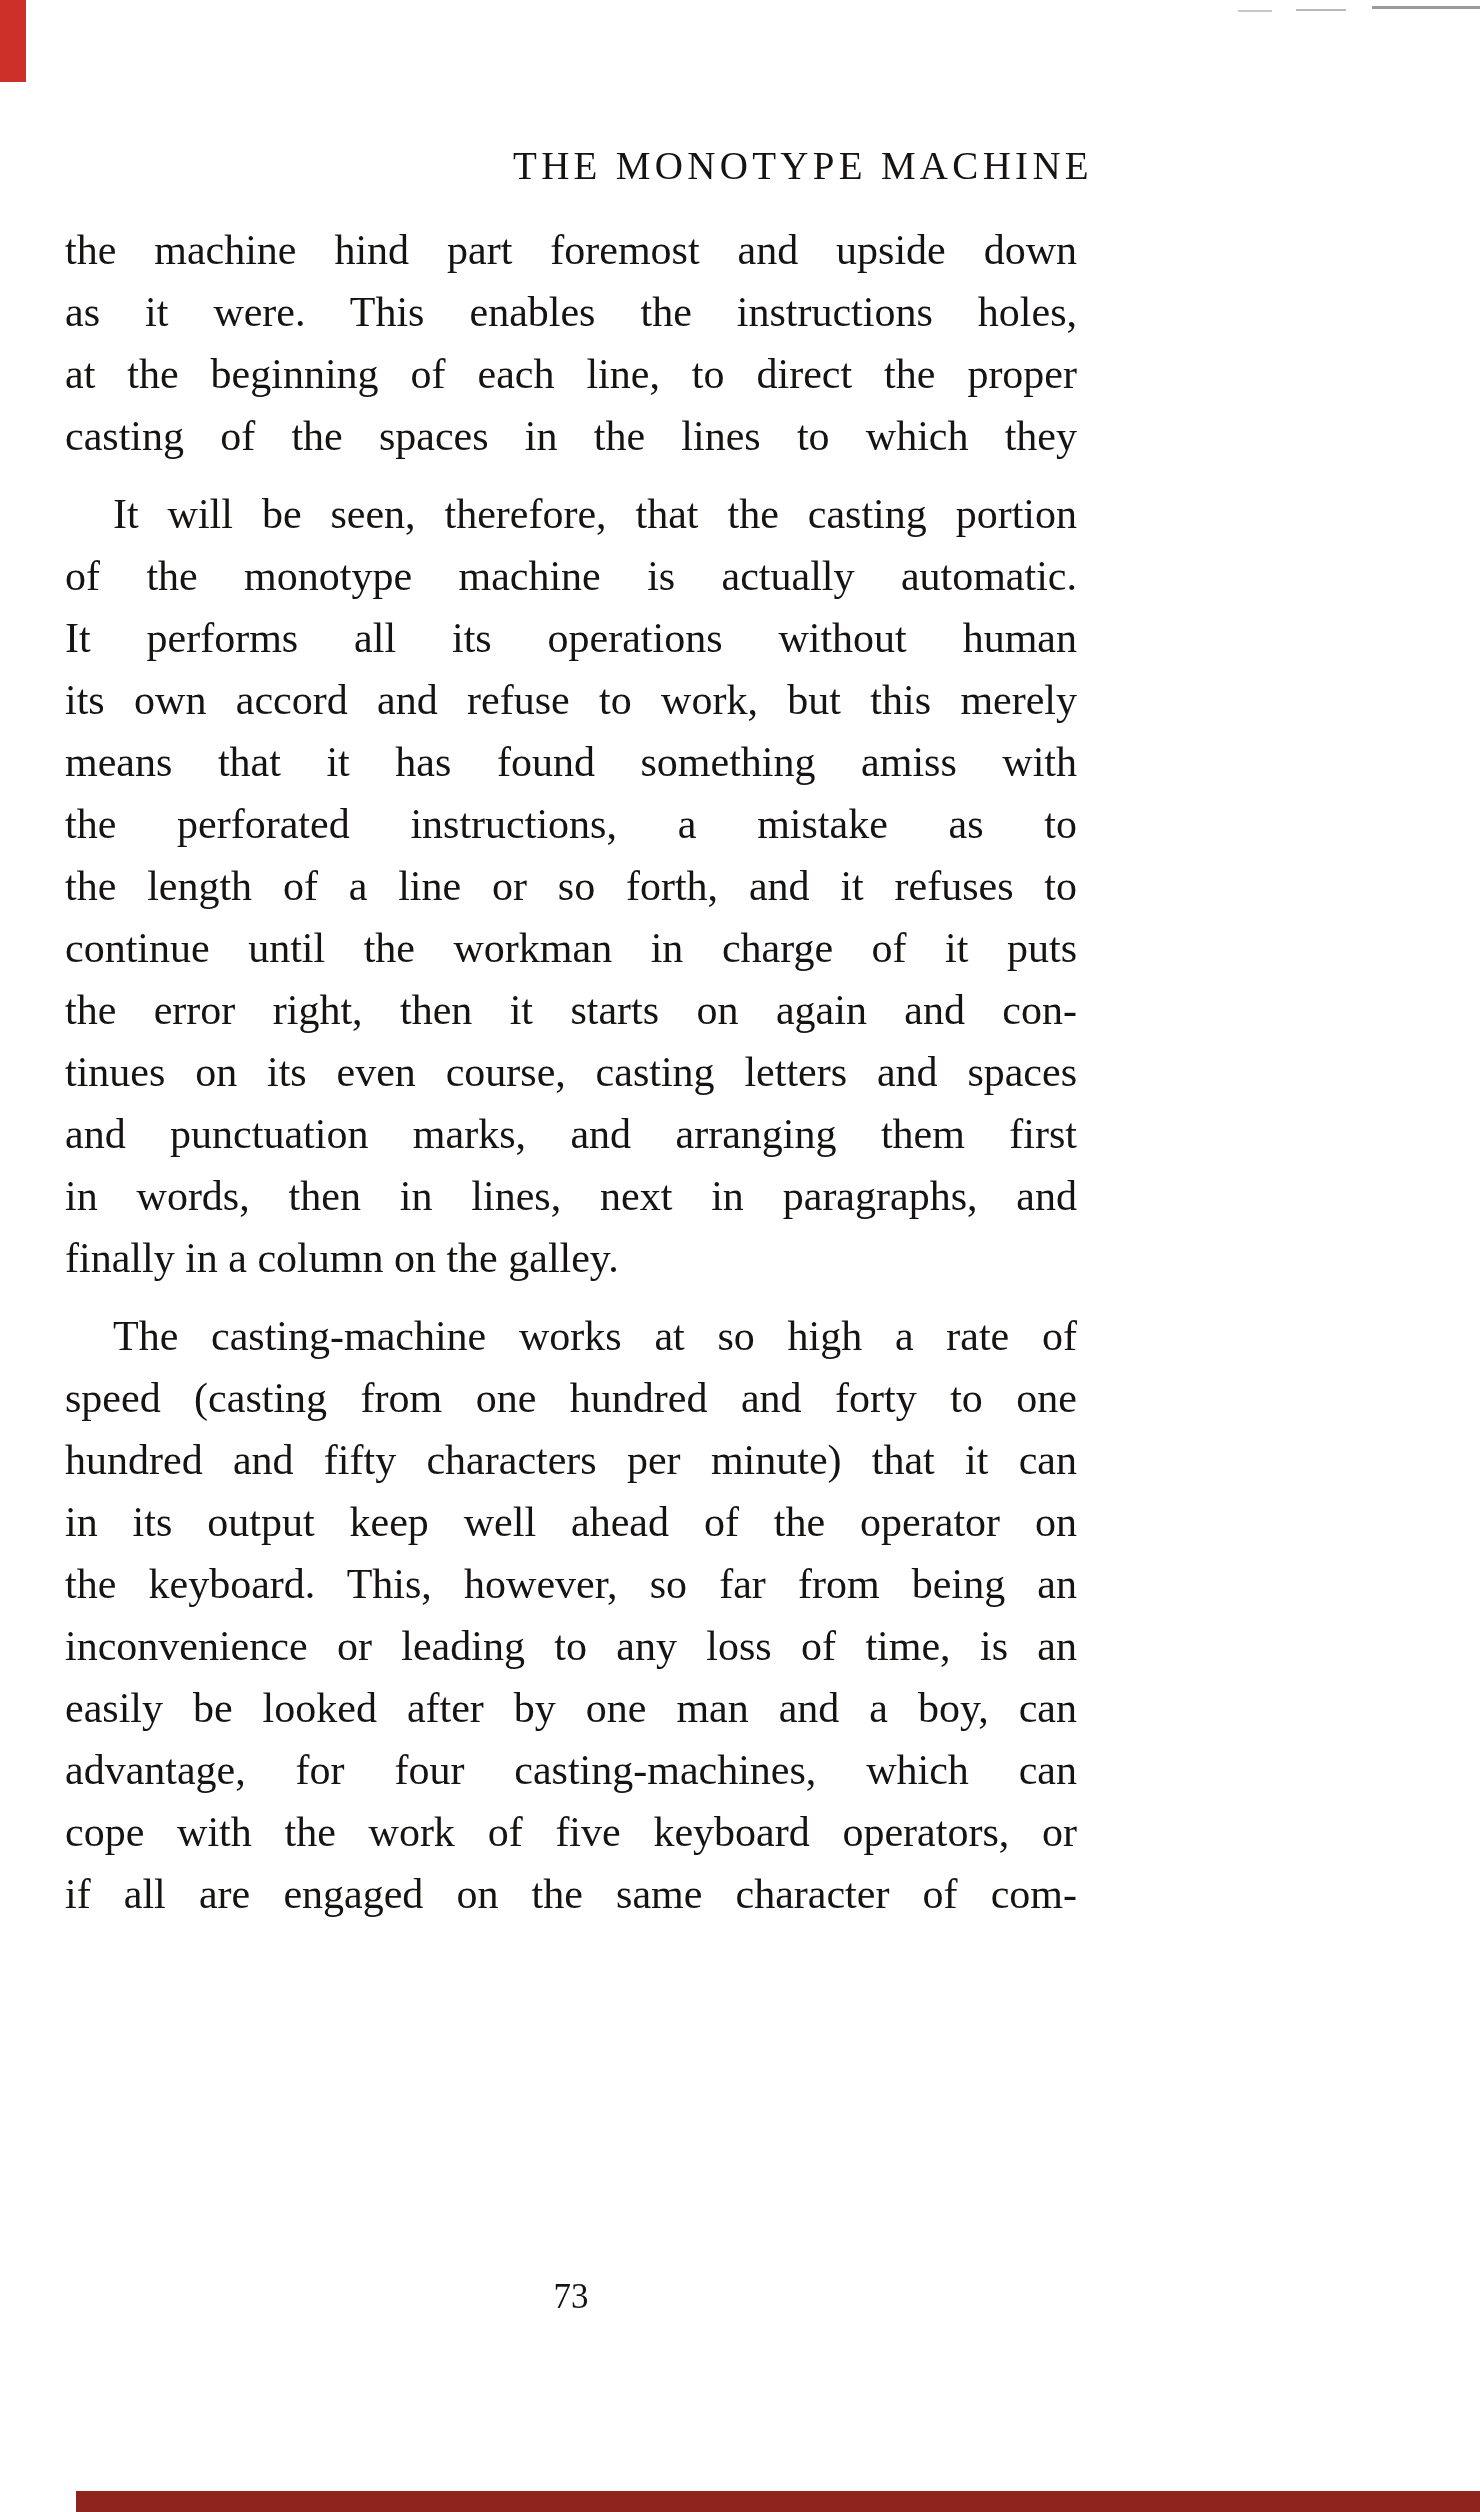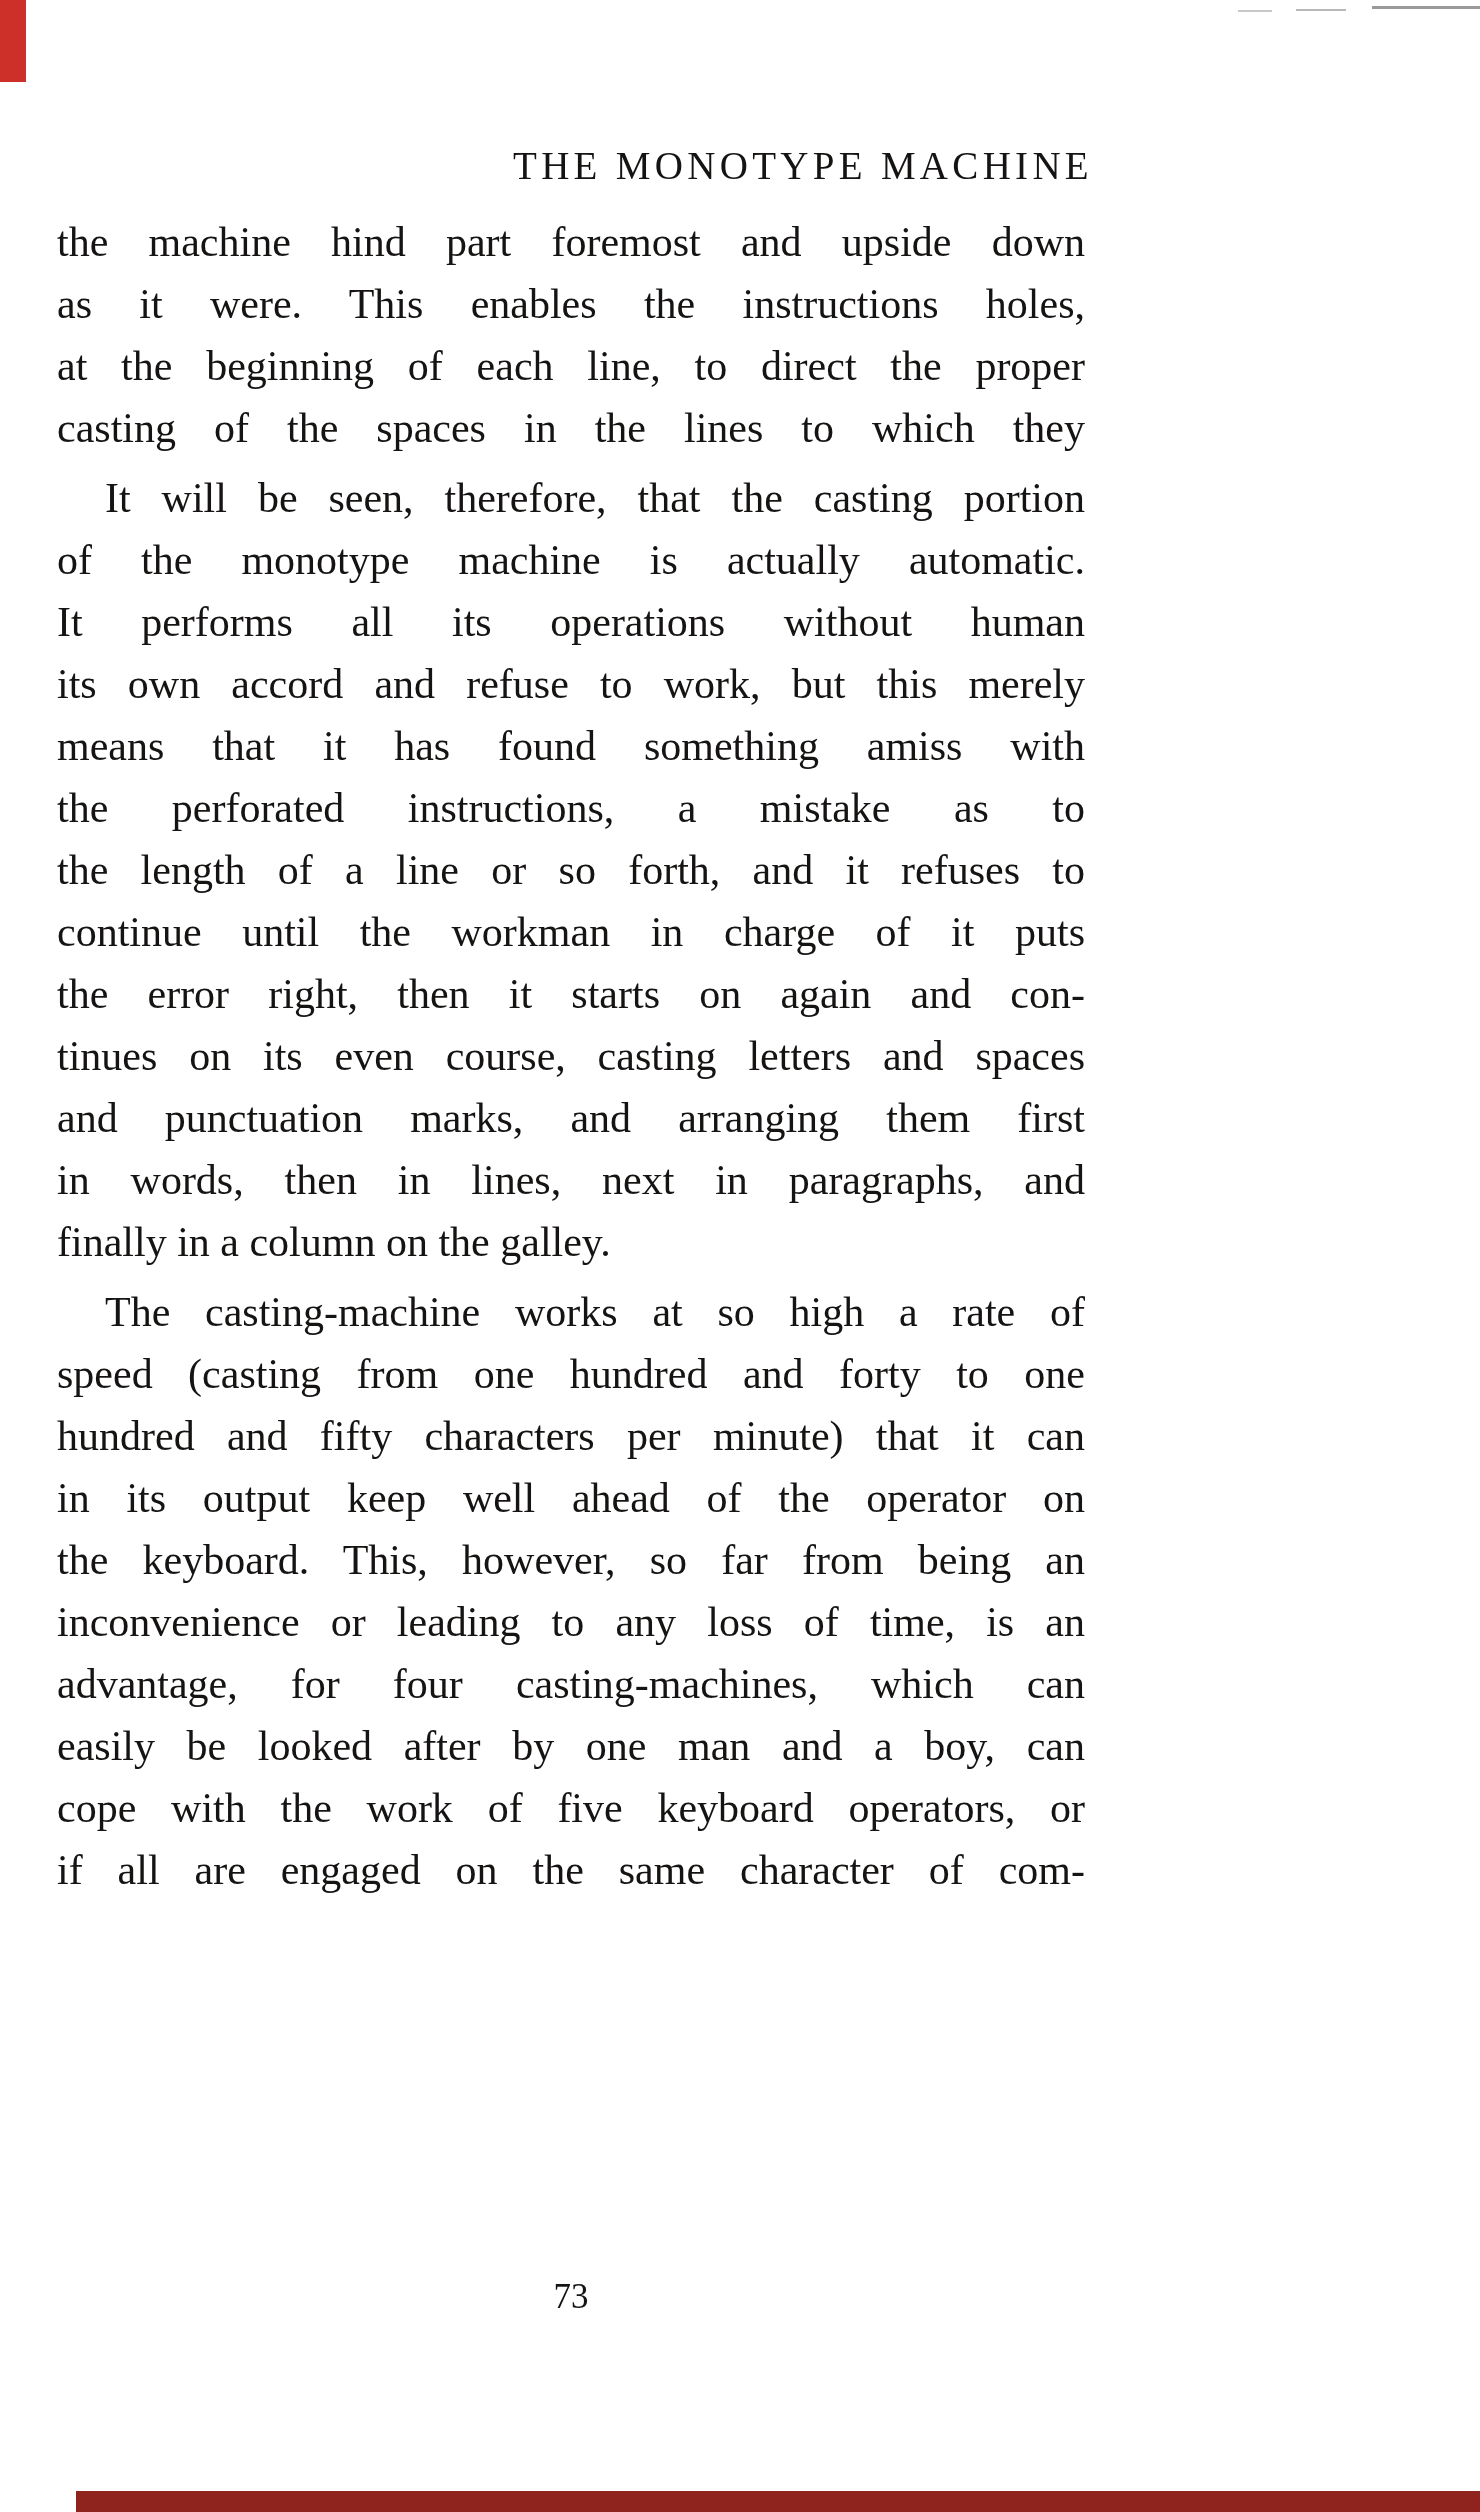--- a/index.html
+++ b/index.html
@@ -54,21 +54,21 @@
     margin: 0;
   }
   .body-text {
     position: absolute;
     top: 203px;
     left: 49px;
     width: 1044px;
     font-size: 42px;
     line-height: 62px;
   }
-  .paragraph { margin: 8px; }
+  .paragraph { margin: 16px; }
   .line {
     text-align: justify;
     text-align-last: justify;
   }
   .line.last-line {
     text-align-last: left;
   }
   .line.indent {
     padding-left: 48px;
   }
@@ -120,22 +120,22 @@
         <div class="line">in words, then in lines, next in paragraphs, and</div>
         <div class="line last-line">finally in a column on the galley.</div>
       </div>
       <div class="paragraph">
         <div class="line indent">The casting-machine works at so high a rate of</div>
         <div class="line">speed (casting from one hundred and forty to one</div>
         <div class="line">hundred and fifty characters per minute) that it can</div>
         <div class="line">in its output keep well ahead of the operator on</div>
         <div class="line">the keyboard.  This, however, so far from being an</div>
         <div class="line">inconvenience or leading to any loss of time, is an</div>
+        <div class="line">easily be looked after by one man and a boy, can</div>
         <div class="line">advantage, for four casting-machines, which can</div>
-        <div class="line">easily be looked after by one man and a boy, can</div>
         <div class="line">cope with the work of five keyboard operators, or</div>
         <div class="line">if all are engaged on the same character of com-</div>
       </div>
     </div>
 
   <div class="page-number">73</div>
 
 </div>
 
 

